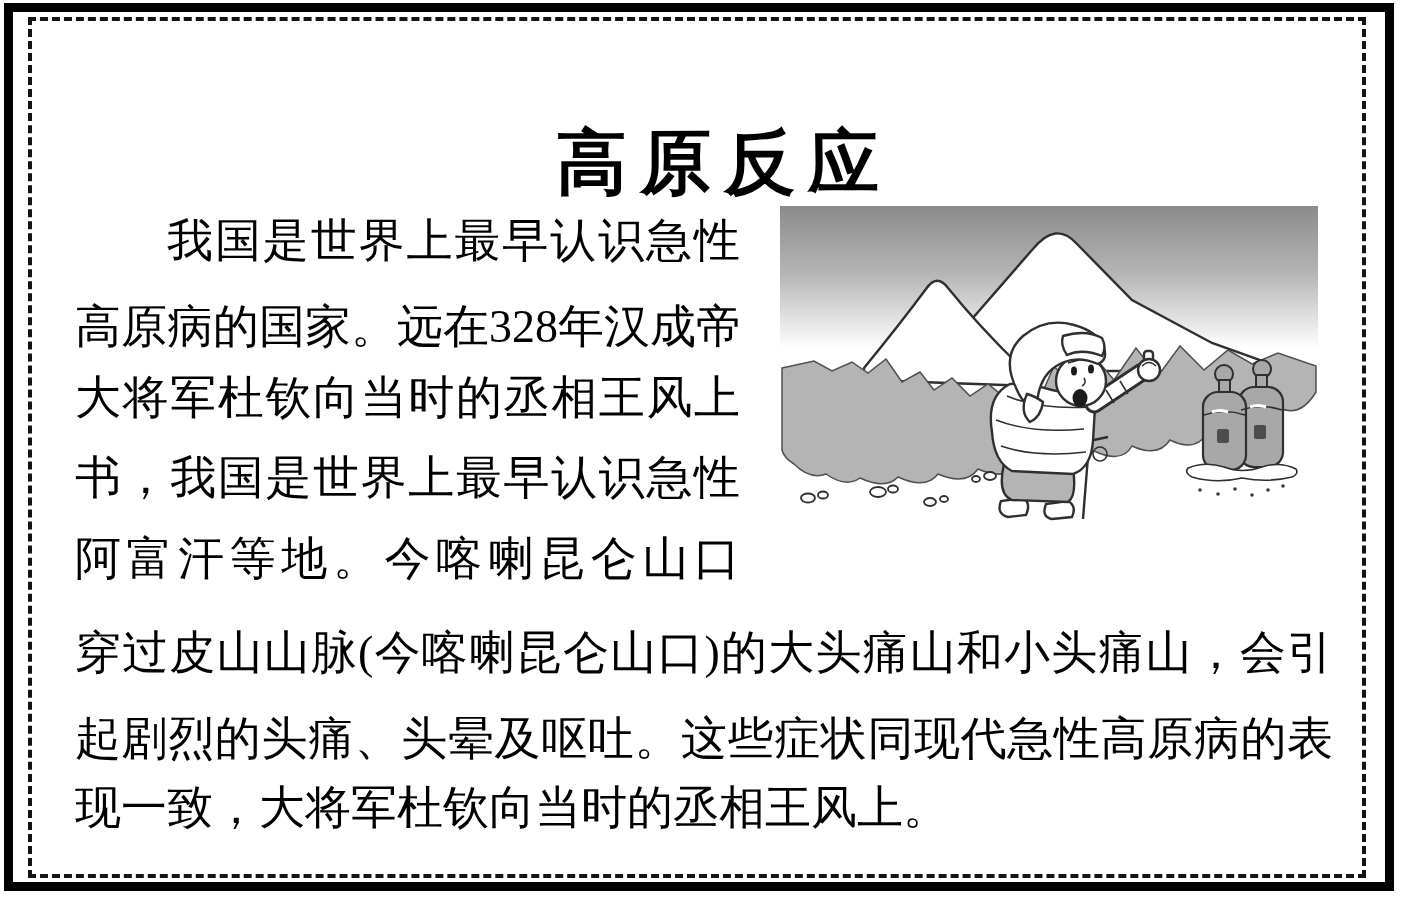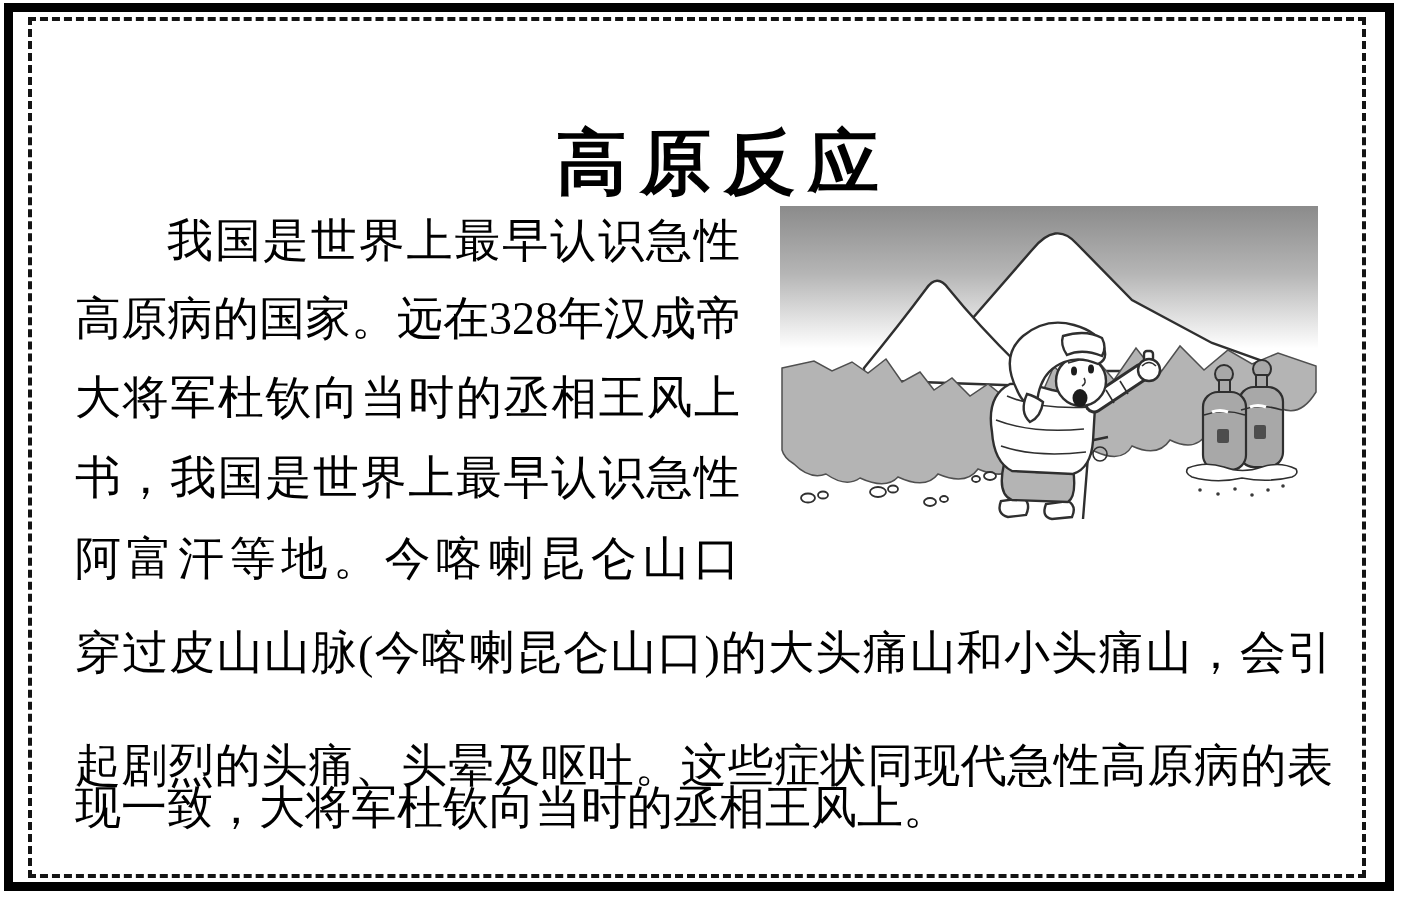--- a/index.html
+++ b/index.html
@@ -25,26 +25,26 @@
 </style>
 </head>
 <body>
 
 <div class="outer-frame"></div>
 <div class="dashed-frame"></div>
 
 <div class="article-title">高原反应</div>
 
 <div class="line narrow indent" style="top:210px">我国是世界上最早认识急性</div>
-<div class="line narrow" style="top:288px">高原病的国家。远在328年汉成帝</div>
+<div class="line narrow" style="top:296px">高原病的国家。远在328年汉成帝</div>
 <div class="line narrow" style="top:367px">大将军杜钦向当时的丞相王风上</div>
 <div class="line narrow" style="top:447px">书，我国是世界上最早认识急性</div>
 <div class="line narrow" style="top:528px">阿富汗等地。今喀喇昆仑山口</div>
 <div class="line wide" style="top:622px">穿过皮山山脉(今喀喇昆仑山口)的大头痛山和小头痛山，会引</div>
-<div class="line wide" style="top:735px">起剧烈的头痛、头晕及呕吐。这些症状同现代急性高原病的表</div>
+<div class="line wide" style="top:708px">起剧烈的头痛、头晕及呕吐。这些症状同现代急性高原病的表</div>
 <div class="line wide last" style="top:777px">现一致，大将军杜钦向当时的丞相王风上。</div>
 
 <div class="illustration">
 <svg width="540" height="330" viewBox="0 0 540 330">
   <defs>
     <linearGradient id="sky" x1="0" y1="0" x2="0" y2="1">
       <stop offset="0" stop-color="#8b8b8b"></stop>
       <stop offset="0.45" stop-color="#b5b5b5"></stop>
       <stop offset="0.95" stop-color="#ffffff"></stop>
     </linearGradient>

